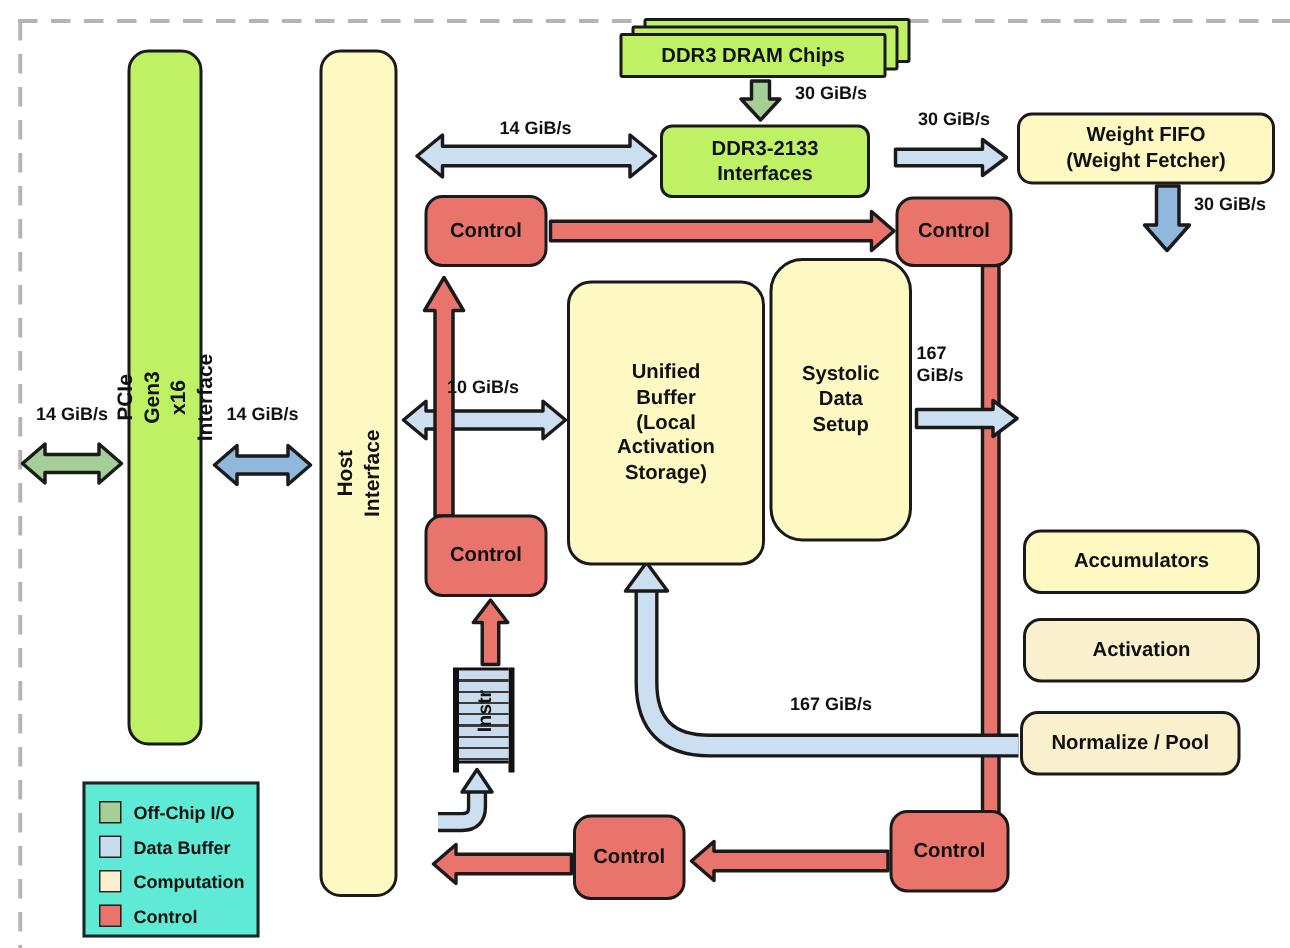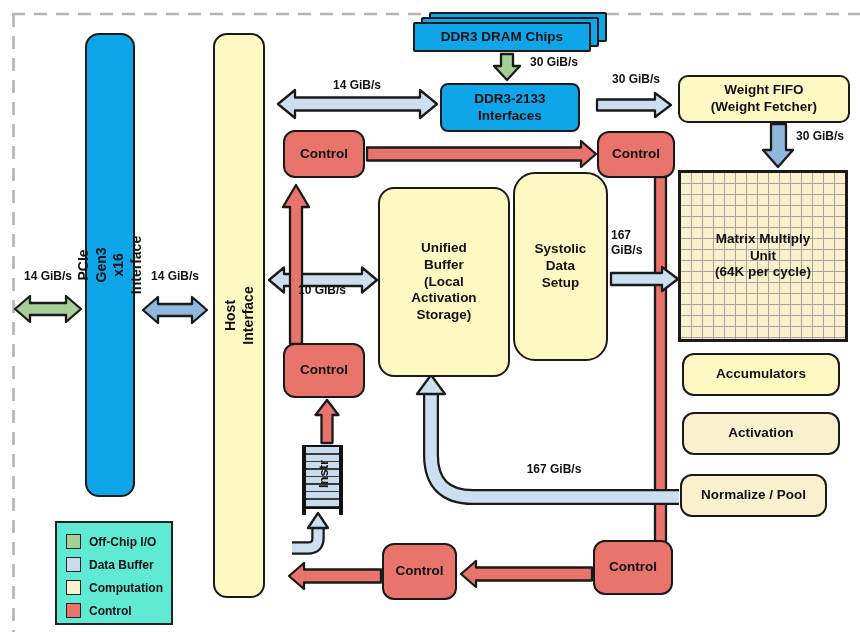--- a/index.html
+++ b/index.html
@@ -3,21 +3,21 @@
 <meta charset="utf-8">
 <style>
   html,body{margin:0;padding:0;background:#fff;}
   .canvas{position:relative;width:860px;height:632px;overflow:hidden;background:#fff;
           font-family:"Liberation Sans",sans-serif;}
   .arrows{position:absolute;left:0;top:0;z-index:1;pointer-events:none;}
   .box{position:absolute;border:2.5px solid #1a1a1a;display:flex;align-items:center;
        justify-content:center;text-align:center;font-weight:bold;color:#111;
        z-index:2;box-sizing:border-box;font-size:13.5px;}
   .lbl{white-space:pre-line;line-height:1.25;}
-  .green{background:#0ea5e9;} .blue{background:#fef9c3;}
+  .green{background:#bef264;} .blue{background:#fef9c3;}
   .cream{background:#FAF0CE;} .red{background:#E8746C;}
   .r8{border-radius:8px;} .r10{border-radius:10px;} .r12{border-radius:12px;}
   .r14{border-radius:14px;} .r22{border-radius:22px;} .r26{border-radius:16px;}
   .vert .lbl{width:max-content;transform:rotate(-90deg);font-size:14px;}
   .grid{background-color:#FAF0CE;
     background-image:repeating-linear-gradient(to right,transparent 0 10px,#AAA29A 10px 11px),
                      repeating-linear-gradient(to bottom,transparent 0 10px,#AAA29A 10px 11px);
     border-width:3px;border-radius:0;}
   .chip{border-radius:2px;}
   .bw{position:absolute;z-index:3;font-weight:bold;font-size:12px;color:#111;
@@ -101,25 +101,20 @@
   <div class="box green r8" style="left:440px;top:83px;width:140px;height:49px;">
     <span class="lbl">DDR3-2133
 Interfaces</span>
   </div>
 
   <div class="box blue r10" style="left:678px;top:75px;width:172px;height:48px;">
     <span class="lbl">Weight FIFO
 (Weight Fetcher)</span>
   </div>
 
-  <div class="box grid" style="left:678px;top:170px;width:170px;height:172px;">
-    <span class="lbl">Matrix Multiply
-Unit
-(64K per cycle)</span>
-  </div>
 
   <div class="box blue r12" style="left:682px;top:353px;width:158px;height:43px;">
     <span class="lbl">Accumulators</span>
   </div>
 
   <div class="box cream r12" style="left:682px;top:412px;width:158px;height:43px;">
     <span class="lbl">Activation</span>
   </div>
 
   <div class="box cream r12" style="left:680px;top:474px;width:147px;height:43px;">
@@ -160,21 +155,21 @@
     <div class="instr-stripes"></div>
     <span class="instr-lbl">Instr</span>
   </div>
 
   <div class="bw ctr" style="left:10px;top:269px;width:76px;">14 GiB/s</div>
   <div class="bw ctr" style="left:137px;top:269px;width:76px;">14 GiB/s</div>
   <div class="bw ctr" style="left:319px;top:78px;width:76px;">14 GiB/s</div>
   <div class="bw" style="left:530px;top:55px;">30 GiB/s</div>
   <div class="bw ctr" style="left:598px;top:72px;width:76px;">30 GiB/s</div>
   <div class="bw" style="left:796px;top:129px;">30 GiB/s</div>
-  <div class="bw ctr" style="left:285px;top:251px;width:74px;margin-top:32px;">10 GiB/s</div>
+  <div class="bw ctr" style="left:285px;top:251px;width:74px;">10 GiB/s</div>
   <div class="bw" style="left:611px;top:228px;">167
 GiB/s</div>
   <div class="bw ctr" style="left:512px;top:462px;width:84px;">167 GiB/s</div>
 
   <div class="legend">
     <div class="legend-row">
       <span class="swatch" style="background:#A6CF97"></span>
       <span class="legend-label">Off-Chip I/O</span>
     </div>
     <div class="legend-row">

